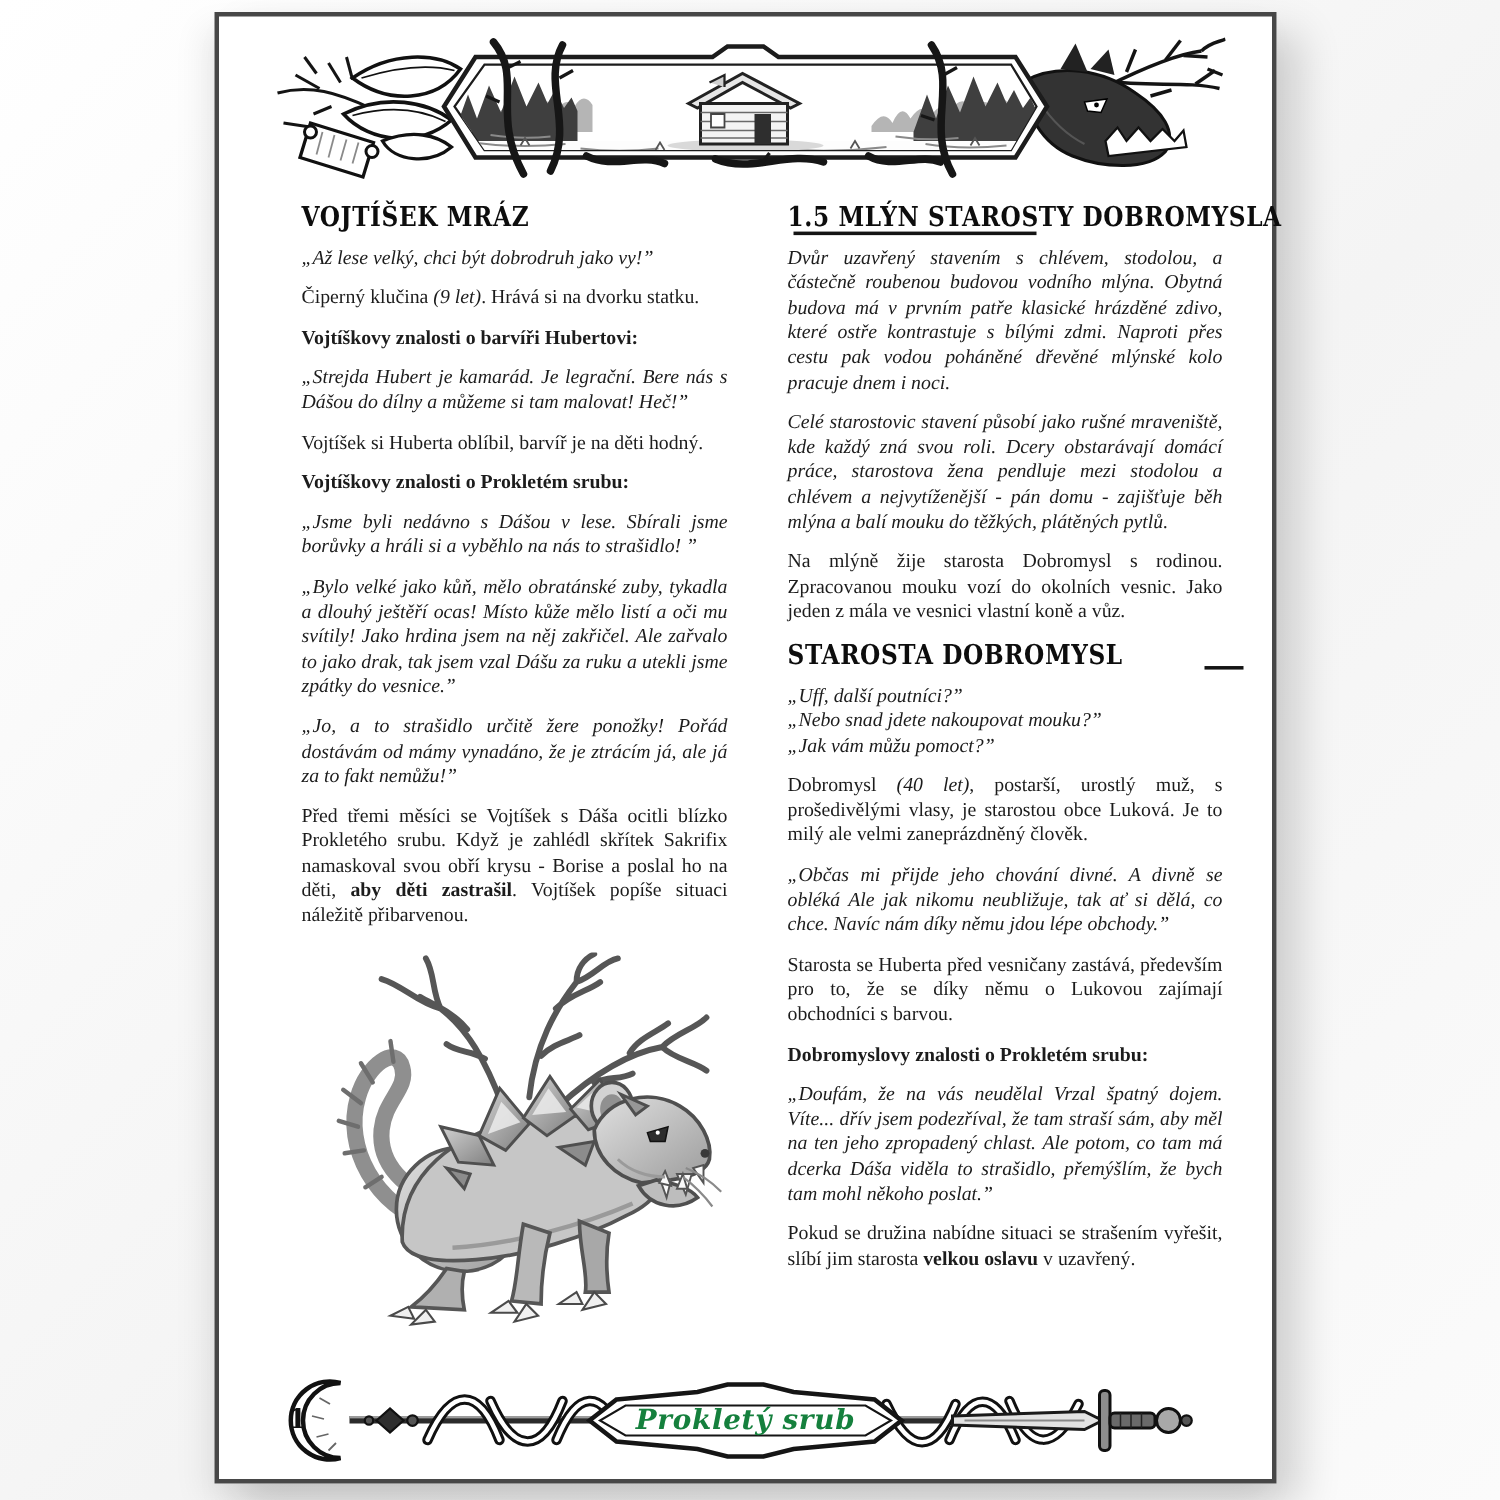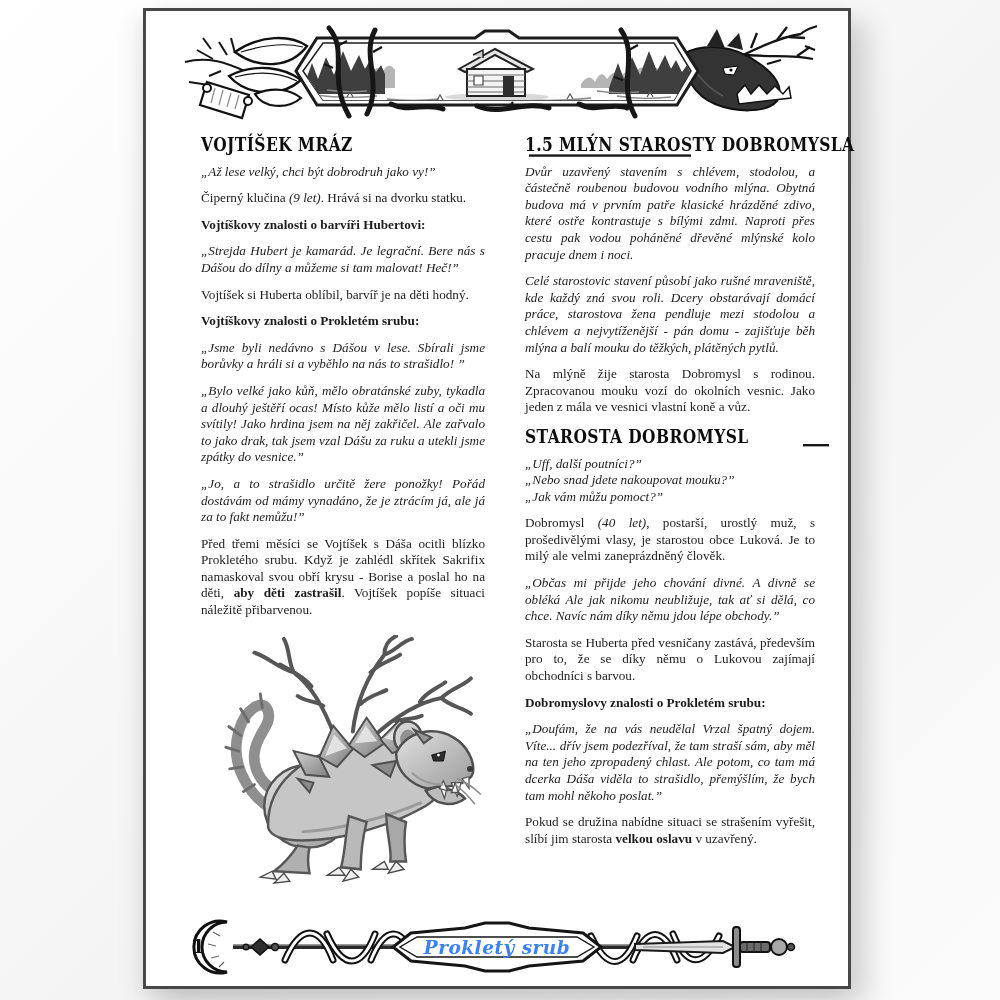--- a/index.html
+++ b/index.html
@@ -26,21 +26,21 @@
   .lead{font-weight:bold;}
   .it{font-style:italic;}
   .bd{font-weight:bold;}
   .monster{display:block;margin:16px auto 0;}
   .footer{position:absolute;left:0;bottom:6px;width:100%;height:64px;}
   .footer svg{display:block;margin:0 auto;}
   .pageno{position:absolute;left:46px;top:50%;transform:translateY(-58%);
      font-family:"DejaVu Serif",serif;font-weight:800;font-size:18px;color:#111;}
   .plaque-title{position:absolute;left:50%;top:50%;transform:translate(-50%,-54%);
      font-family:"DejaVu Serif",serif;font-weight:800;font-style:italic;
-     font-size:18.5px;color:#3b82f6;letter-spacing:.5px;white-space:nowrap;}
+     font-size:18.5px;color:#15803d;letter-spacing:.5px;white-space:nowrap;}
 </style>
 </head>
 <body>
 
 <div class="canvas">
  <div class="sheet">
 
   <svg class="banner" width="640" height="96" viewBox="0 0 640 96">
     <defs>
       <clipPath id="hclip">

